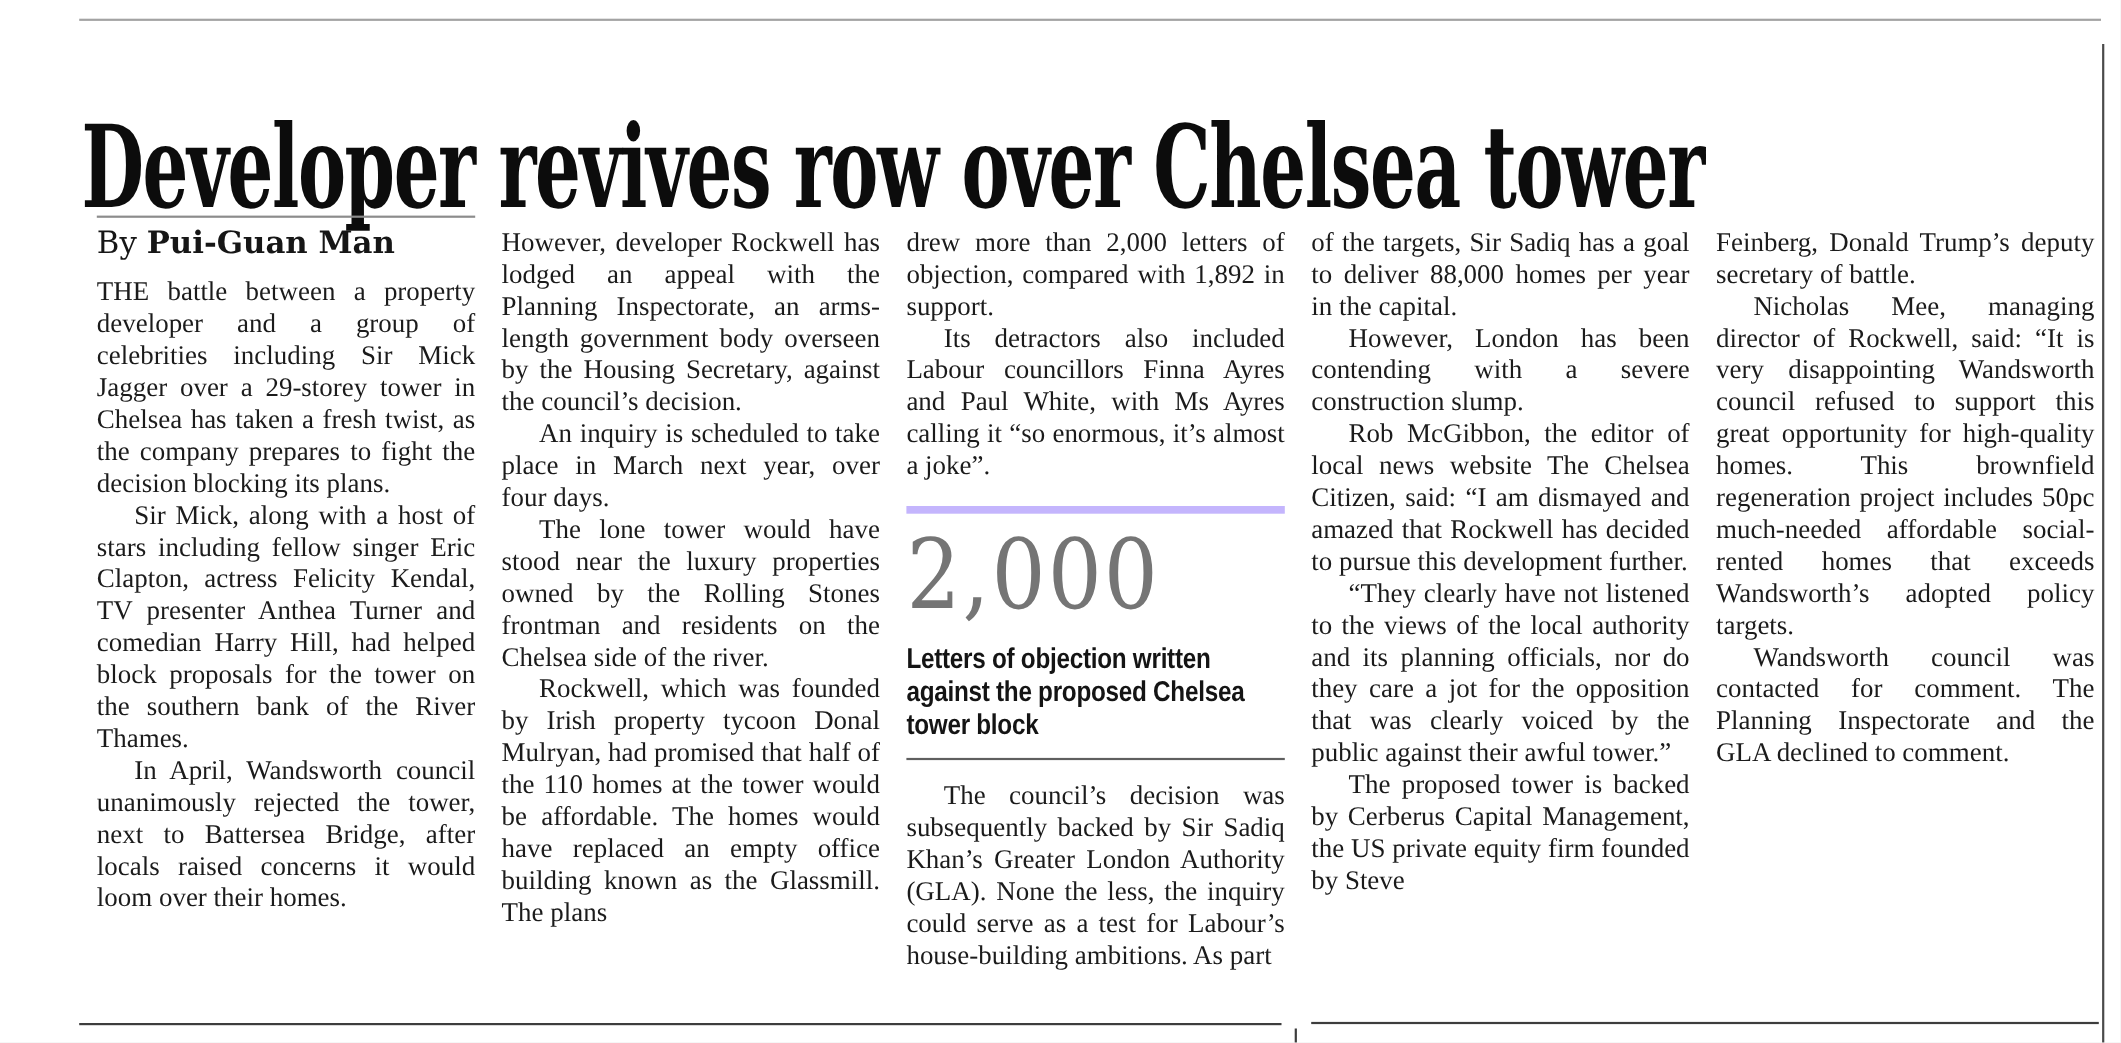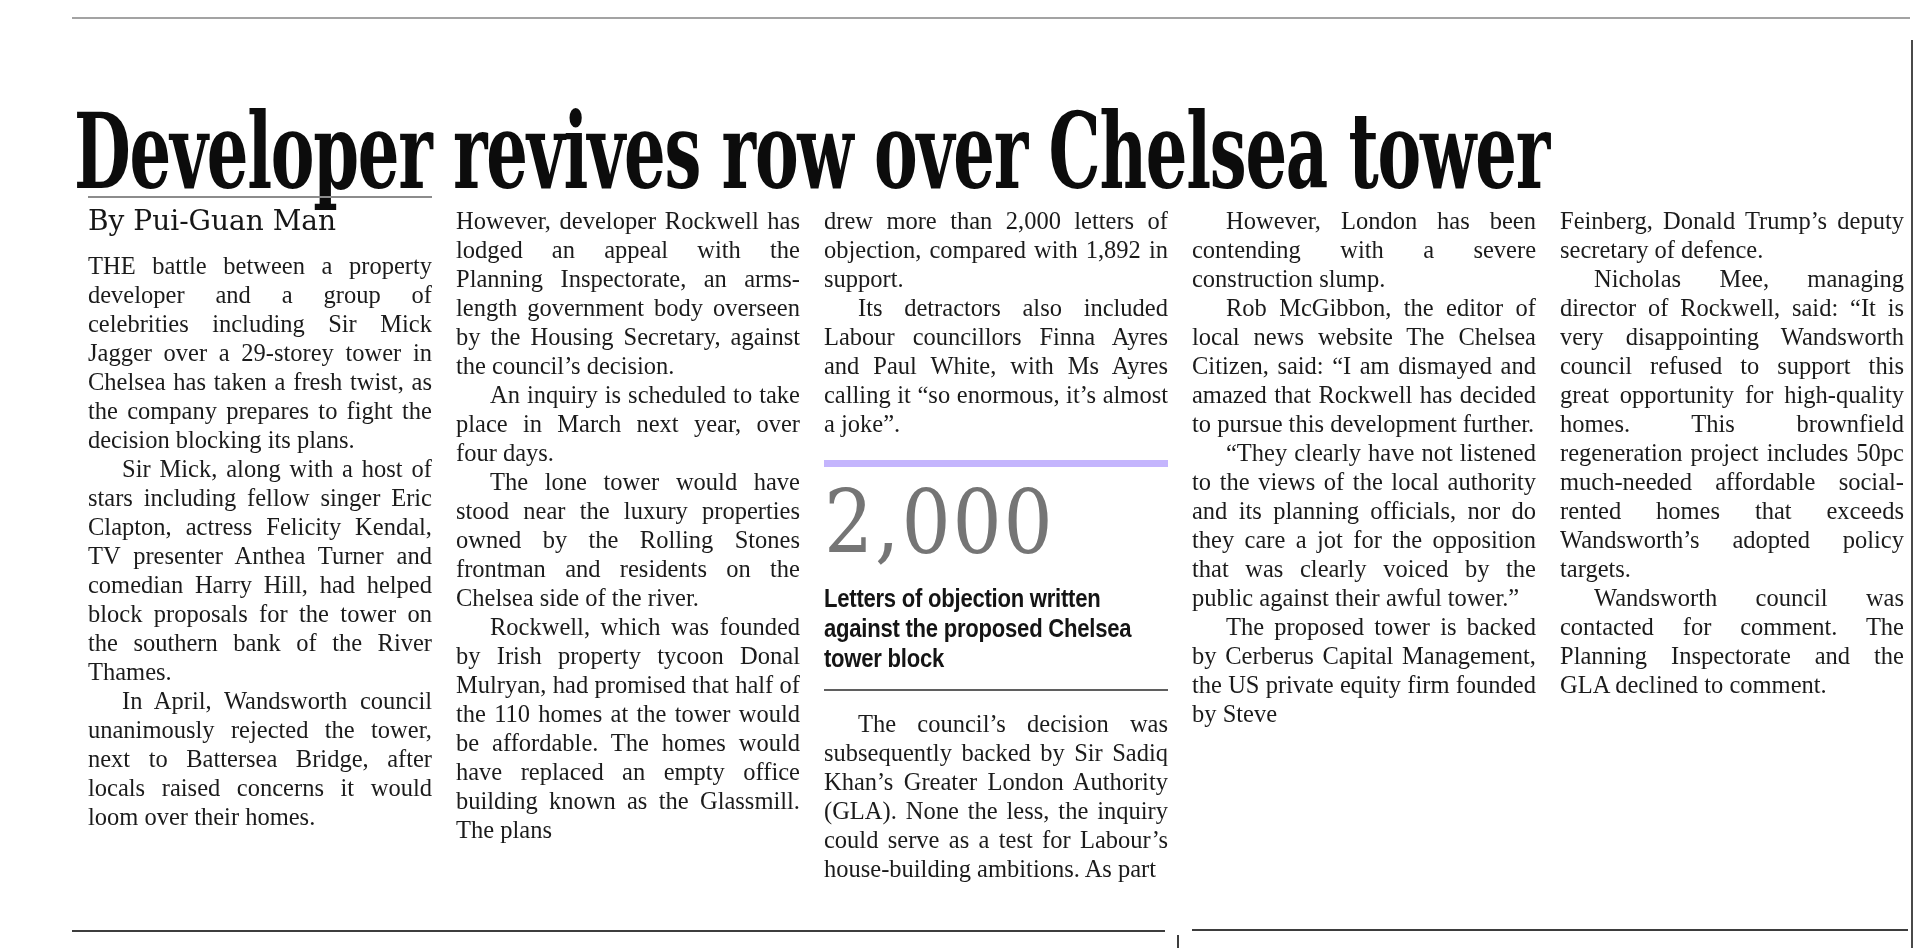--- a/index.html
+++ b/index.html
@@ -20,21 +20,21 @@
   }
   .columns{position:absolute;left:88px;top:196px;display:flex;gap:24px;}
   .col{width:344px;}
   .colpad{padding-top:10px;}
   .byline{
     border-top:2px solid #8c8c8c;
     padding-top:7px;margin-bottom:14px;
     font-size:28px;line-height:32px;color:#161616;
   }
   .byline .by{font-weight:400;}
-  .byline .name{font-weight:400;}
+  .byline .name{font-weight:700;}
   .body-p{
     margin:0;
     font-size:24.5px;line-height:29px;
     text-align:justify;
     color:#1b1b1b;
     font-family:Liberation Serif, serif;
   }
   .indent{text-indent:34px;}
   .pull-stat{
     margin:22px 0 18px;
@@ -93,28 +93,29 @@
       <p class="body-p">drew more than 2,000 letters of objection, compared with 1,892 in support.</p>
       <p class="body-p indent">Its detractors also included Labour councillors Finna Ayres and Paul White, with Ms Ayres calling it “so enormous, it’s almost a joke”.</p>
       <div class="pull-stat">
         <div class="stat-number">2,000</div>
         <div class="stat-caption">Letters of objection written against the proposed Chelsea tower block</div>
       </div>
       <p class="body-p indent">The council’s decision was subsequently backed by Sir Sadiq Khan’s Greater London Authority (GLA). None the less, the inquiry could serve as a test for Labour’s house-building ambitions. As part</p>
     </div>
 
     <div class="col colpad">
+      <p class="body-p">of the targets, Sir Sadiq has a goal to deliver 88,000 homes per year in the capital.</p>
       <p class="body-p indent">However, London has been contending with a severe construction slump.</p>
       <p class="body-p indent">Rob McGibbon, the editor of local news website The Chelsea Citizen, said: “I am dismayed and amazed that Rockwell has decided to pursue this development further.</p>
       <p class="body-p indent">“They clearly have not listened to the views of the local authority and its planning officials, nor do they care a jot for the opposition that was clearly voiced by the public against their awful tower.”</p>
       <p class="body-p indent">The proposed tower is backed by Cerberus Capital Management, the US private equity firm founded by Steve</p>
     </div>
 
     <div class="col colpad">
-      <p class="body-p">Feinberg, Donald Trump’s deputy secretary of defence.</p>
+      <p class="body-p">Feinberg, Donald Trump’s deputy secretary of battle.</p>
       <p class="body-p indent">Nicholas Mee, managing director of Rockwell, said: “It is very disappointing Wandsworth council refused to support this great opportunity for high-quality homes. This brownfield regeneration project includes 50pc much-needed affordable social-rented homes that exceeds Wandsworth’s adopted policy targets.</p>
       <p class="body-p indent">Wandsworth council was contacted for comment. The Planning Inspectorate and the GLA declined to comment.</p>
     </div>
 
   </div>
 
   <div class="bottom-rule-left"></div>
   <div class="bottom-rule-right"></div>
   <div class="column-tick"></div>
   <div class="right-rule"></div>

